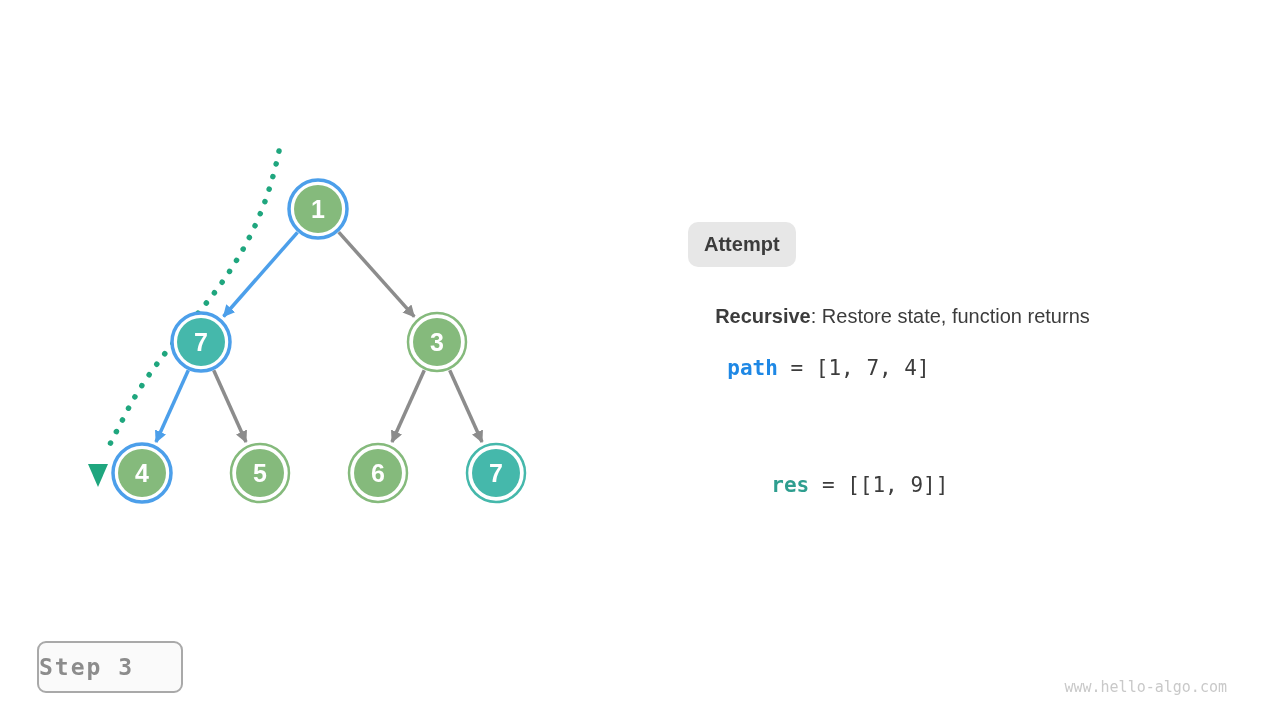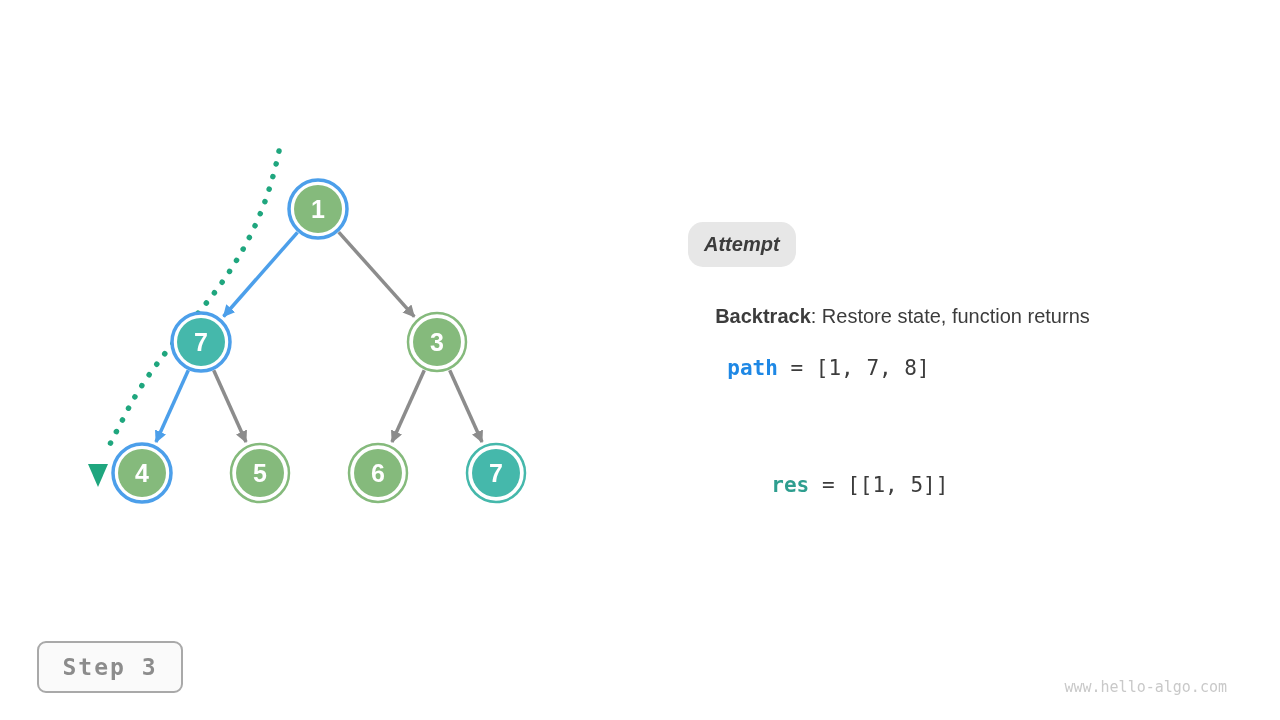--- a/index.html
+++ b/index.html
@@ -34,25 +34,24 @@
     text-anchor: middle;
   }
 
   
   .pill {
     position: absolute; left: 688px; top: 222px;
     height: 45px;
     display: flex; align-items: center;
     padding: 0 16px;
     background: var(--pill-bg);
-    border-radius: 15px;
+    border-radius: 10px;
     font-size: 20px;
     color: var(--text-dark);
     white-space: pre;
-    font-style: italic;
   }
   .note-line {
     position: absolute; left: 704px; top: 282px;
     font-size: 20px;
     color: var(--text-dark);
     white-space: pre;
   }
   .code-line {
     position: absolute; left: 702px;
     font-family: "DejaVu Sans Mono", "Liberation Mono", monospace;
@@ -67,21 +66,21 @@
   .kw-res  { color: var(--keyword-teal); margin-left: 44px; }
 
   
   .step-badge {
     position: absolute; left: 37px; top: 641px;
     width: 146px; height: 52px;
     box-sizing: border-box;
     border: 2px solid #a9a9a9;
     border-radius: 9px;
     background: #fafafa;
-    display: flex; align-items: center; justify-content: center;
+    display: flex; align-items: center; justify-content: flex-start;
     font-family: "DejaVu Sans Mono", "Liberation Mono", monospace;
     font-size: 23px;
     font-weight: bold;
     letter-spacing: 2px;
     color: var(--step-text);
   }
 
   
   .watermark {
     position: absolute; right: 53px; top: 678px;
@@ -150,28 +149,28 @@
     <circle class="node-body" r="24" fill="#45B8AB"></circle>
     <text class="node-label" y="9">7</text>
   </g>
 </svg>
 
 <div class="pill">
   <b>Attempt</b>
 </div>
 
 <div class="note-line">
-  <b>Backtrack</b><span>: Restore state, function returns</span>
+  <b>Recursive</b><span>: Restore state, function returns</span>
 </div>
 
 <div class="code-line path-line">
-  <span class="kw kw-path">path</span><span> = [1, 7, 8]</span>
+  <span class="kw kw-path">path</span><span> = [1, 7, 4]</span>
 </div>
 
 <div class="code-line res-line">
-  <span class="kw kw-res">res</span><span> = [[1, 5]]</span>
+  <span class="kw kw-res">res</span><span> = [[1, 9]]</span>
 </div>
 
 <div class="step-badge">
   <span>Step 3</span>
 </div>
 
 <div class="watermark">www.hello-algo.com</div>
 
 </body></html>

